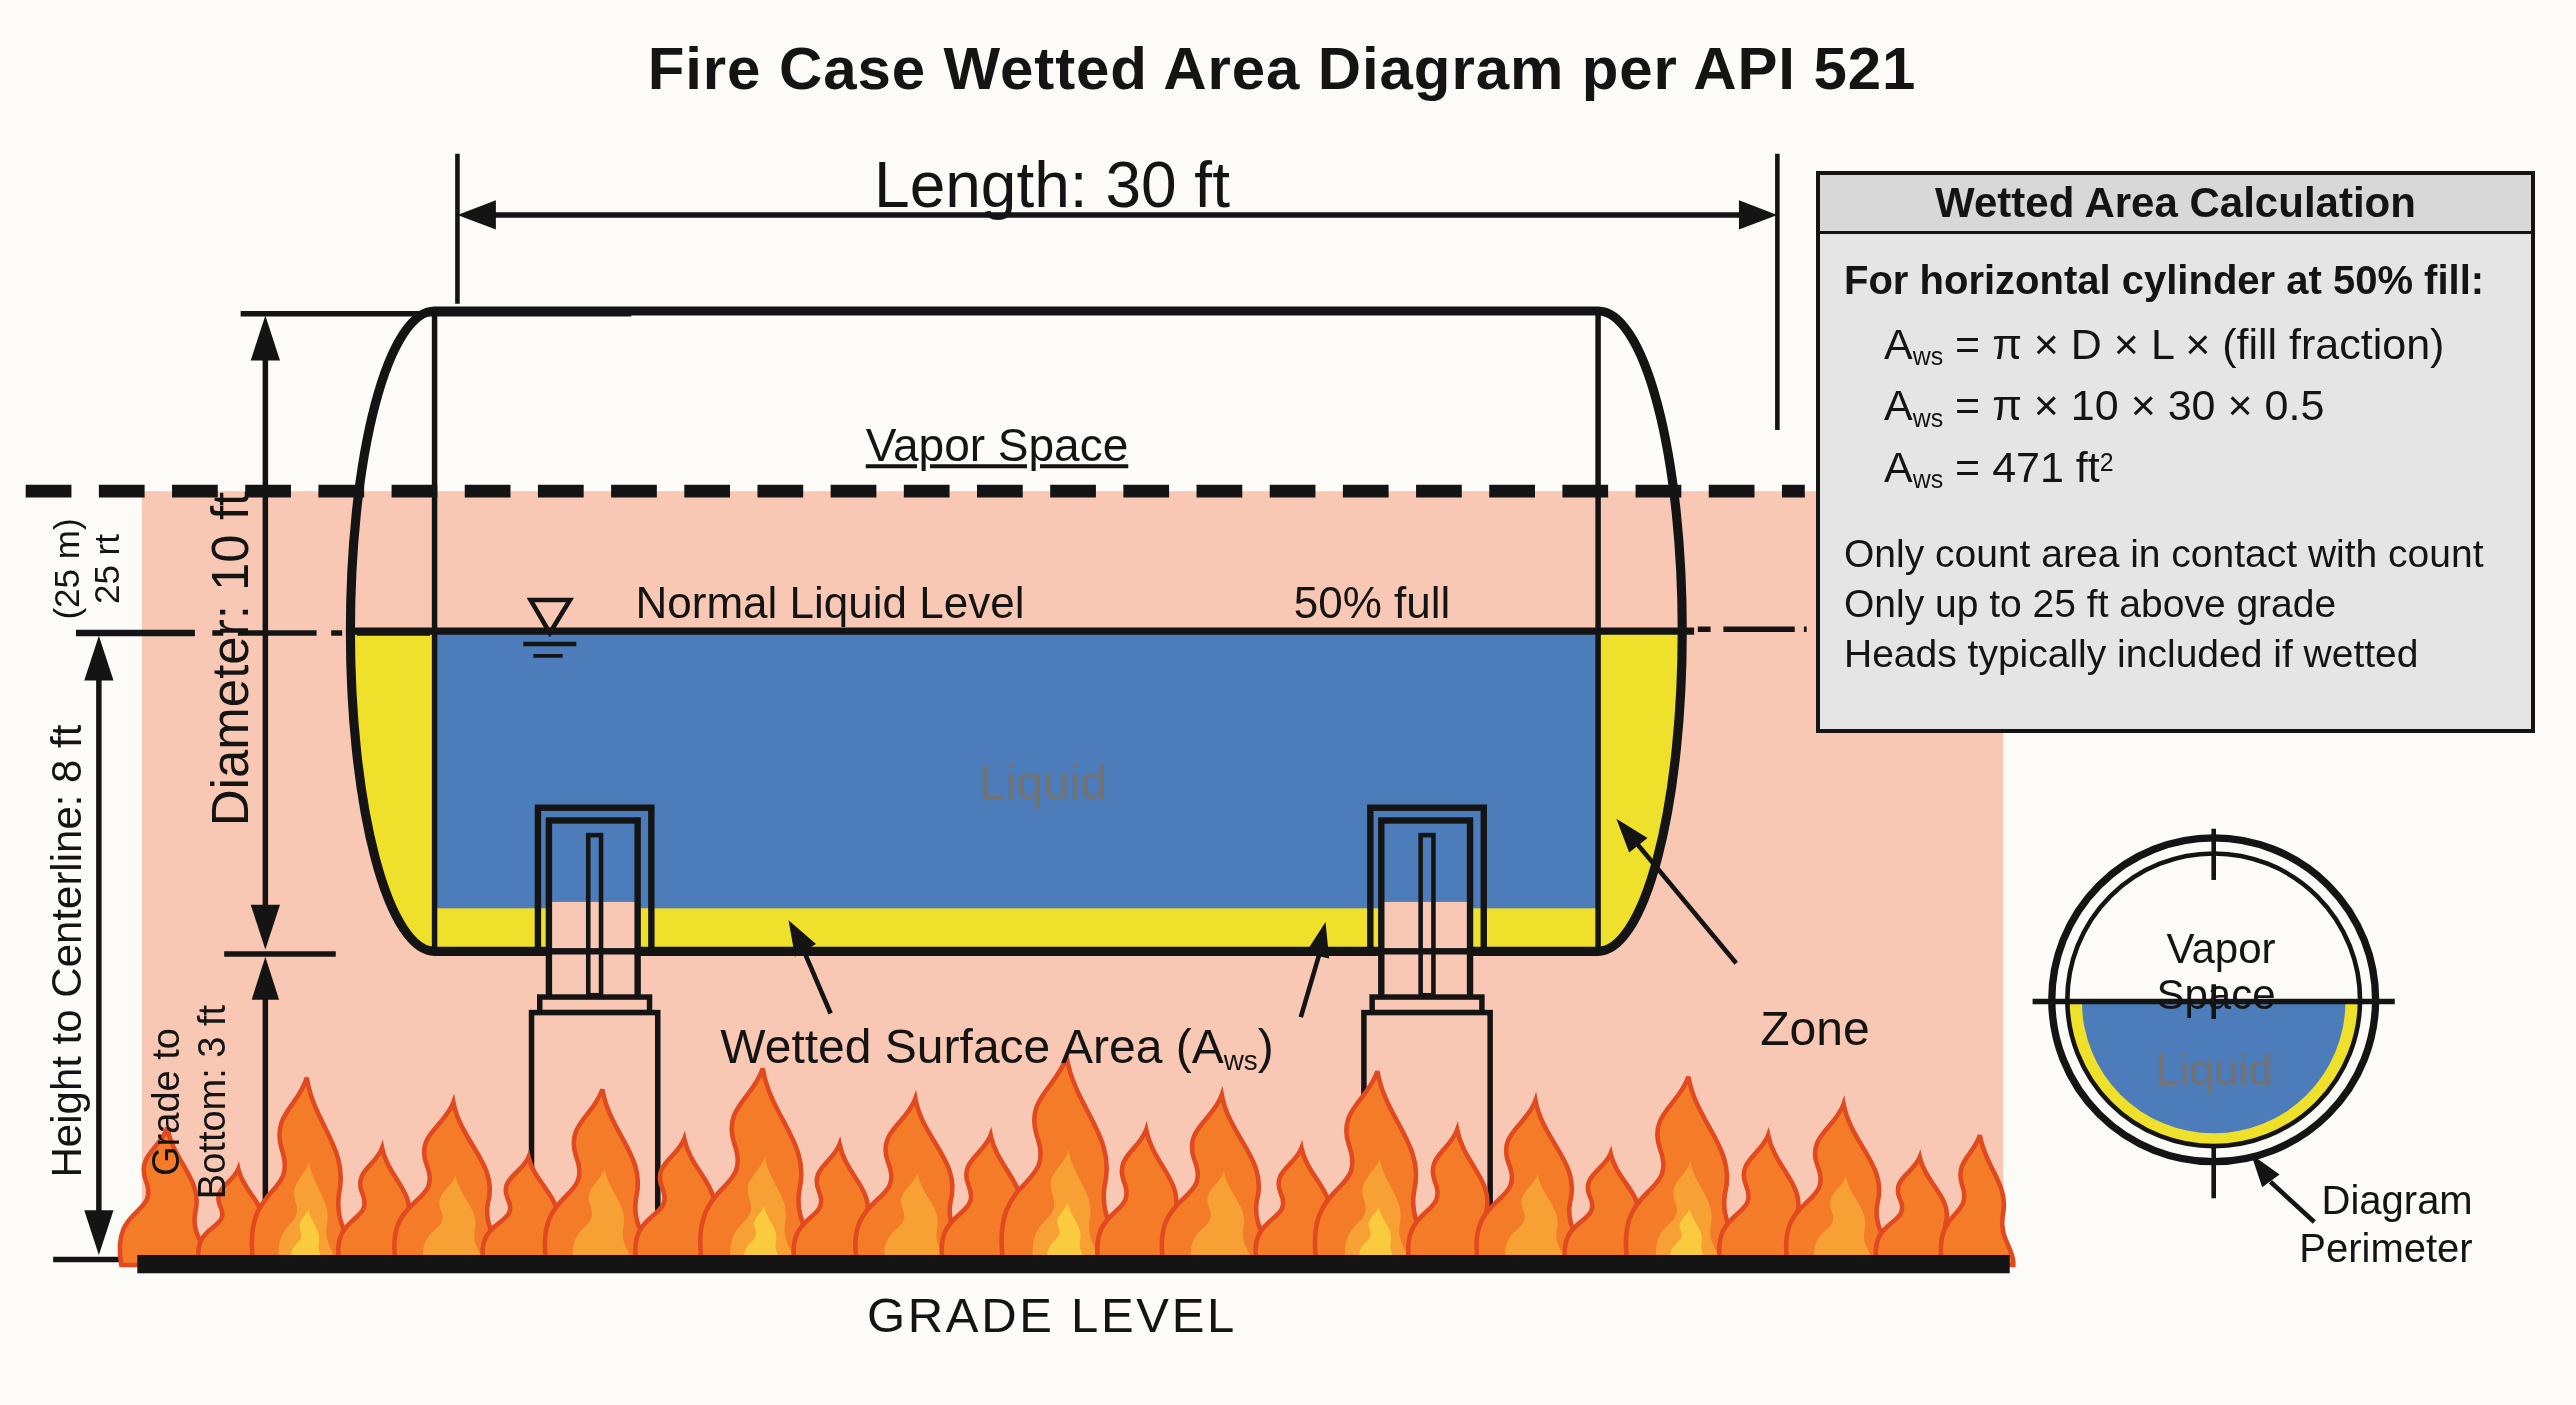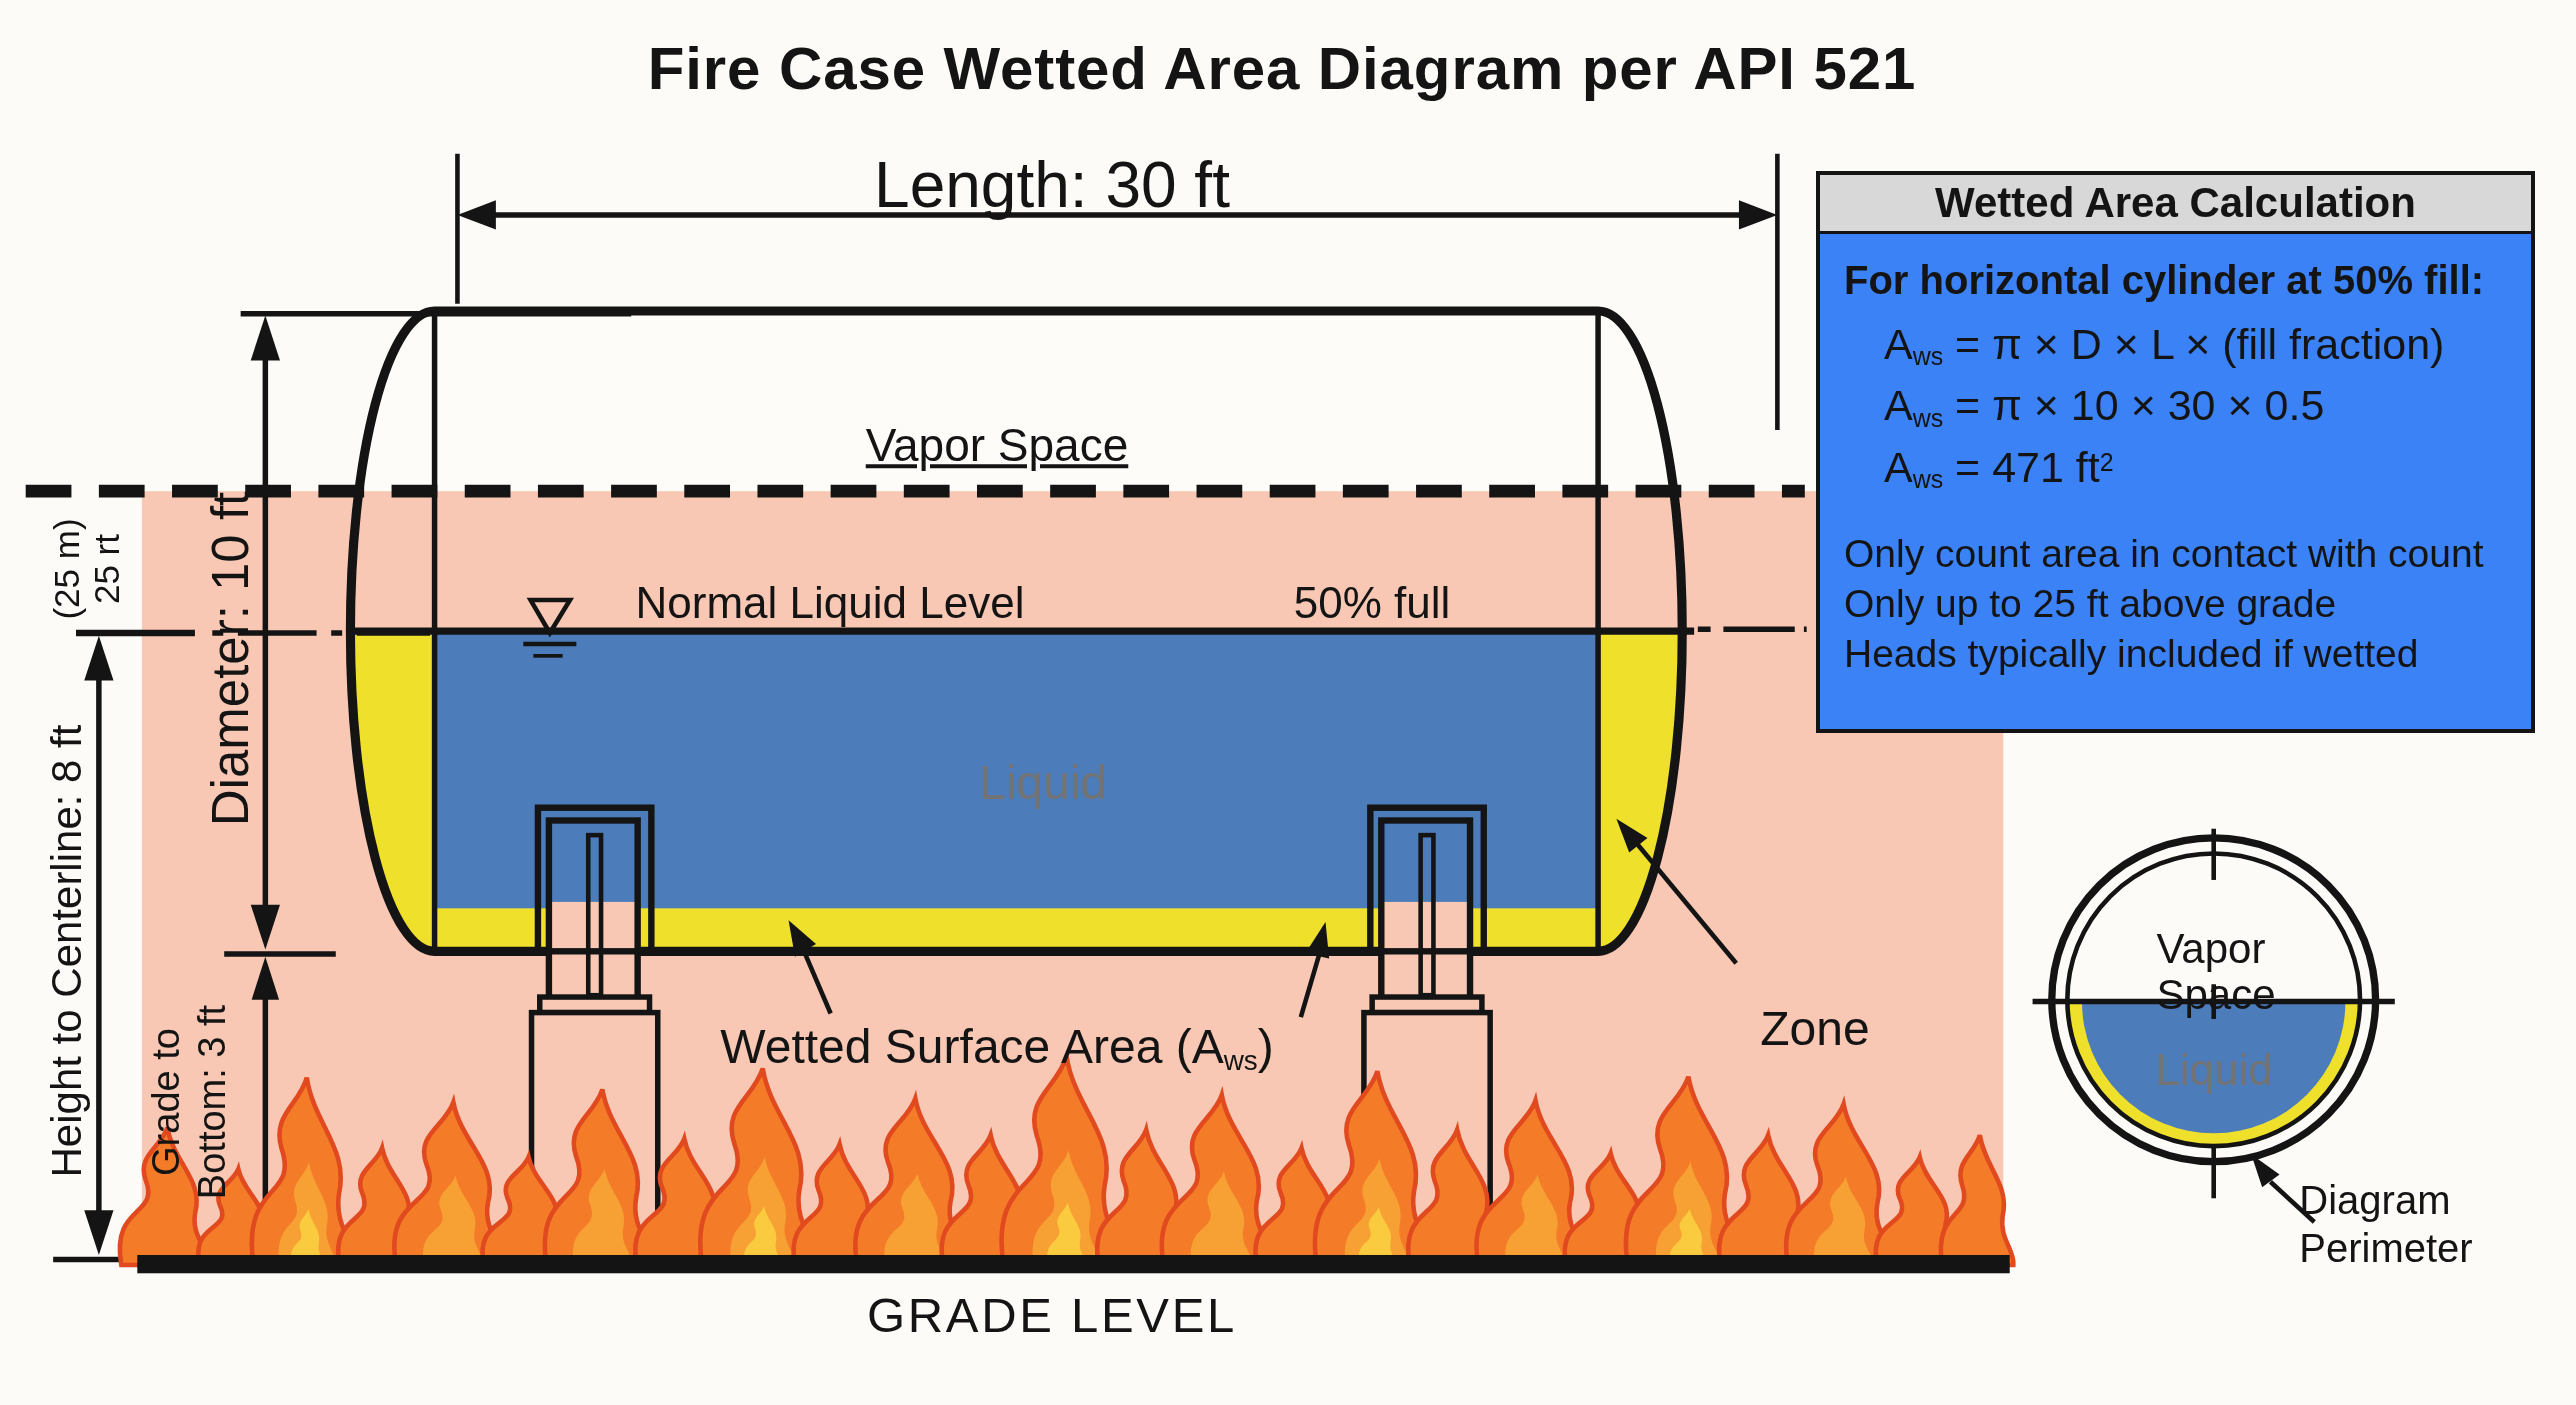--- a/index.html
+++ b/index.html
@@ -1,31 +1,31 @@
 <!DOCTYPE html>
 <html style="font-size:14.6px"><head>
 <meta charset="utf-8">
 <style>
   html,body{margin:0;padding:0;background:#e8e8e8;}
   #stage{
     position:relative;width:2576px;height:1405px;overflow:hidden;
     background:#fcfbf8;font-family:"Liberation Sans", sans-serif;color:#141414;
   }
   #art{position:absolute;left:0;top:0;}
-  .lbl{position:absolute;transform:translate(-50%,-50%);white-space:nowrap;text-align:left;line-height:1.12;}
+  .lbl{position:absolute;transform:translate(-50%,-50%);white-space:nowrap;text-align:right;line-height:1.12;}
   .rot{position:absolute;transform:translate(-50%,-50%) rotate(-90deg);white-space:nowrap;text-align:center;}
   .title{font-size:60px;font-weight:bold;letter-spacing:0.9px;}
   .dim{font-size:64px;}
   .sub{font-size:0.58em;position:relative;top:0.25em;}
   .sup{font-size:0.58em;position:relative;top:-0.45em;}
   .white{color:#737373;}
   
   #calcbox{
     position:absolute;left:1816px;top:171px;width:719px;height:562px;
-    box-sizing:border-box;border:4.6px solid #141414;background:#3b82f6;
+    box-sizing:border-box;border:4.6px solid #141414;background:#e5e5e5;
   }
   #calcbox .hdr{
     box-sizing:border-box;height:59px;background:#d8d8d8;border-bottom:3.7px solid #141414;
     font-size:42px;font-weight:bold;text-align:center;line-height:55px;
   }
   #calcbox .body{padding:24px 18.3px 0 24px;}
   .intro{font-size:40px;margin-bottom:16.5px;font-weight:bold;}
   .formula{font-size:43px;margin:12.8px 0 12.8px 40px;}
   .notes{margin-top:37px;}
   .note{font-size:39px;line-height:50px;}

